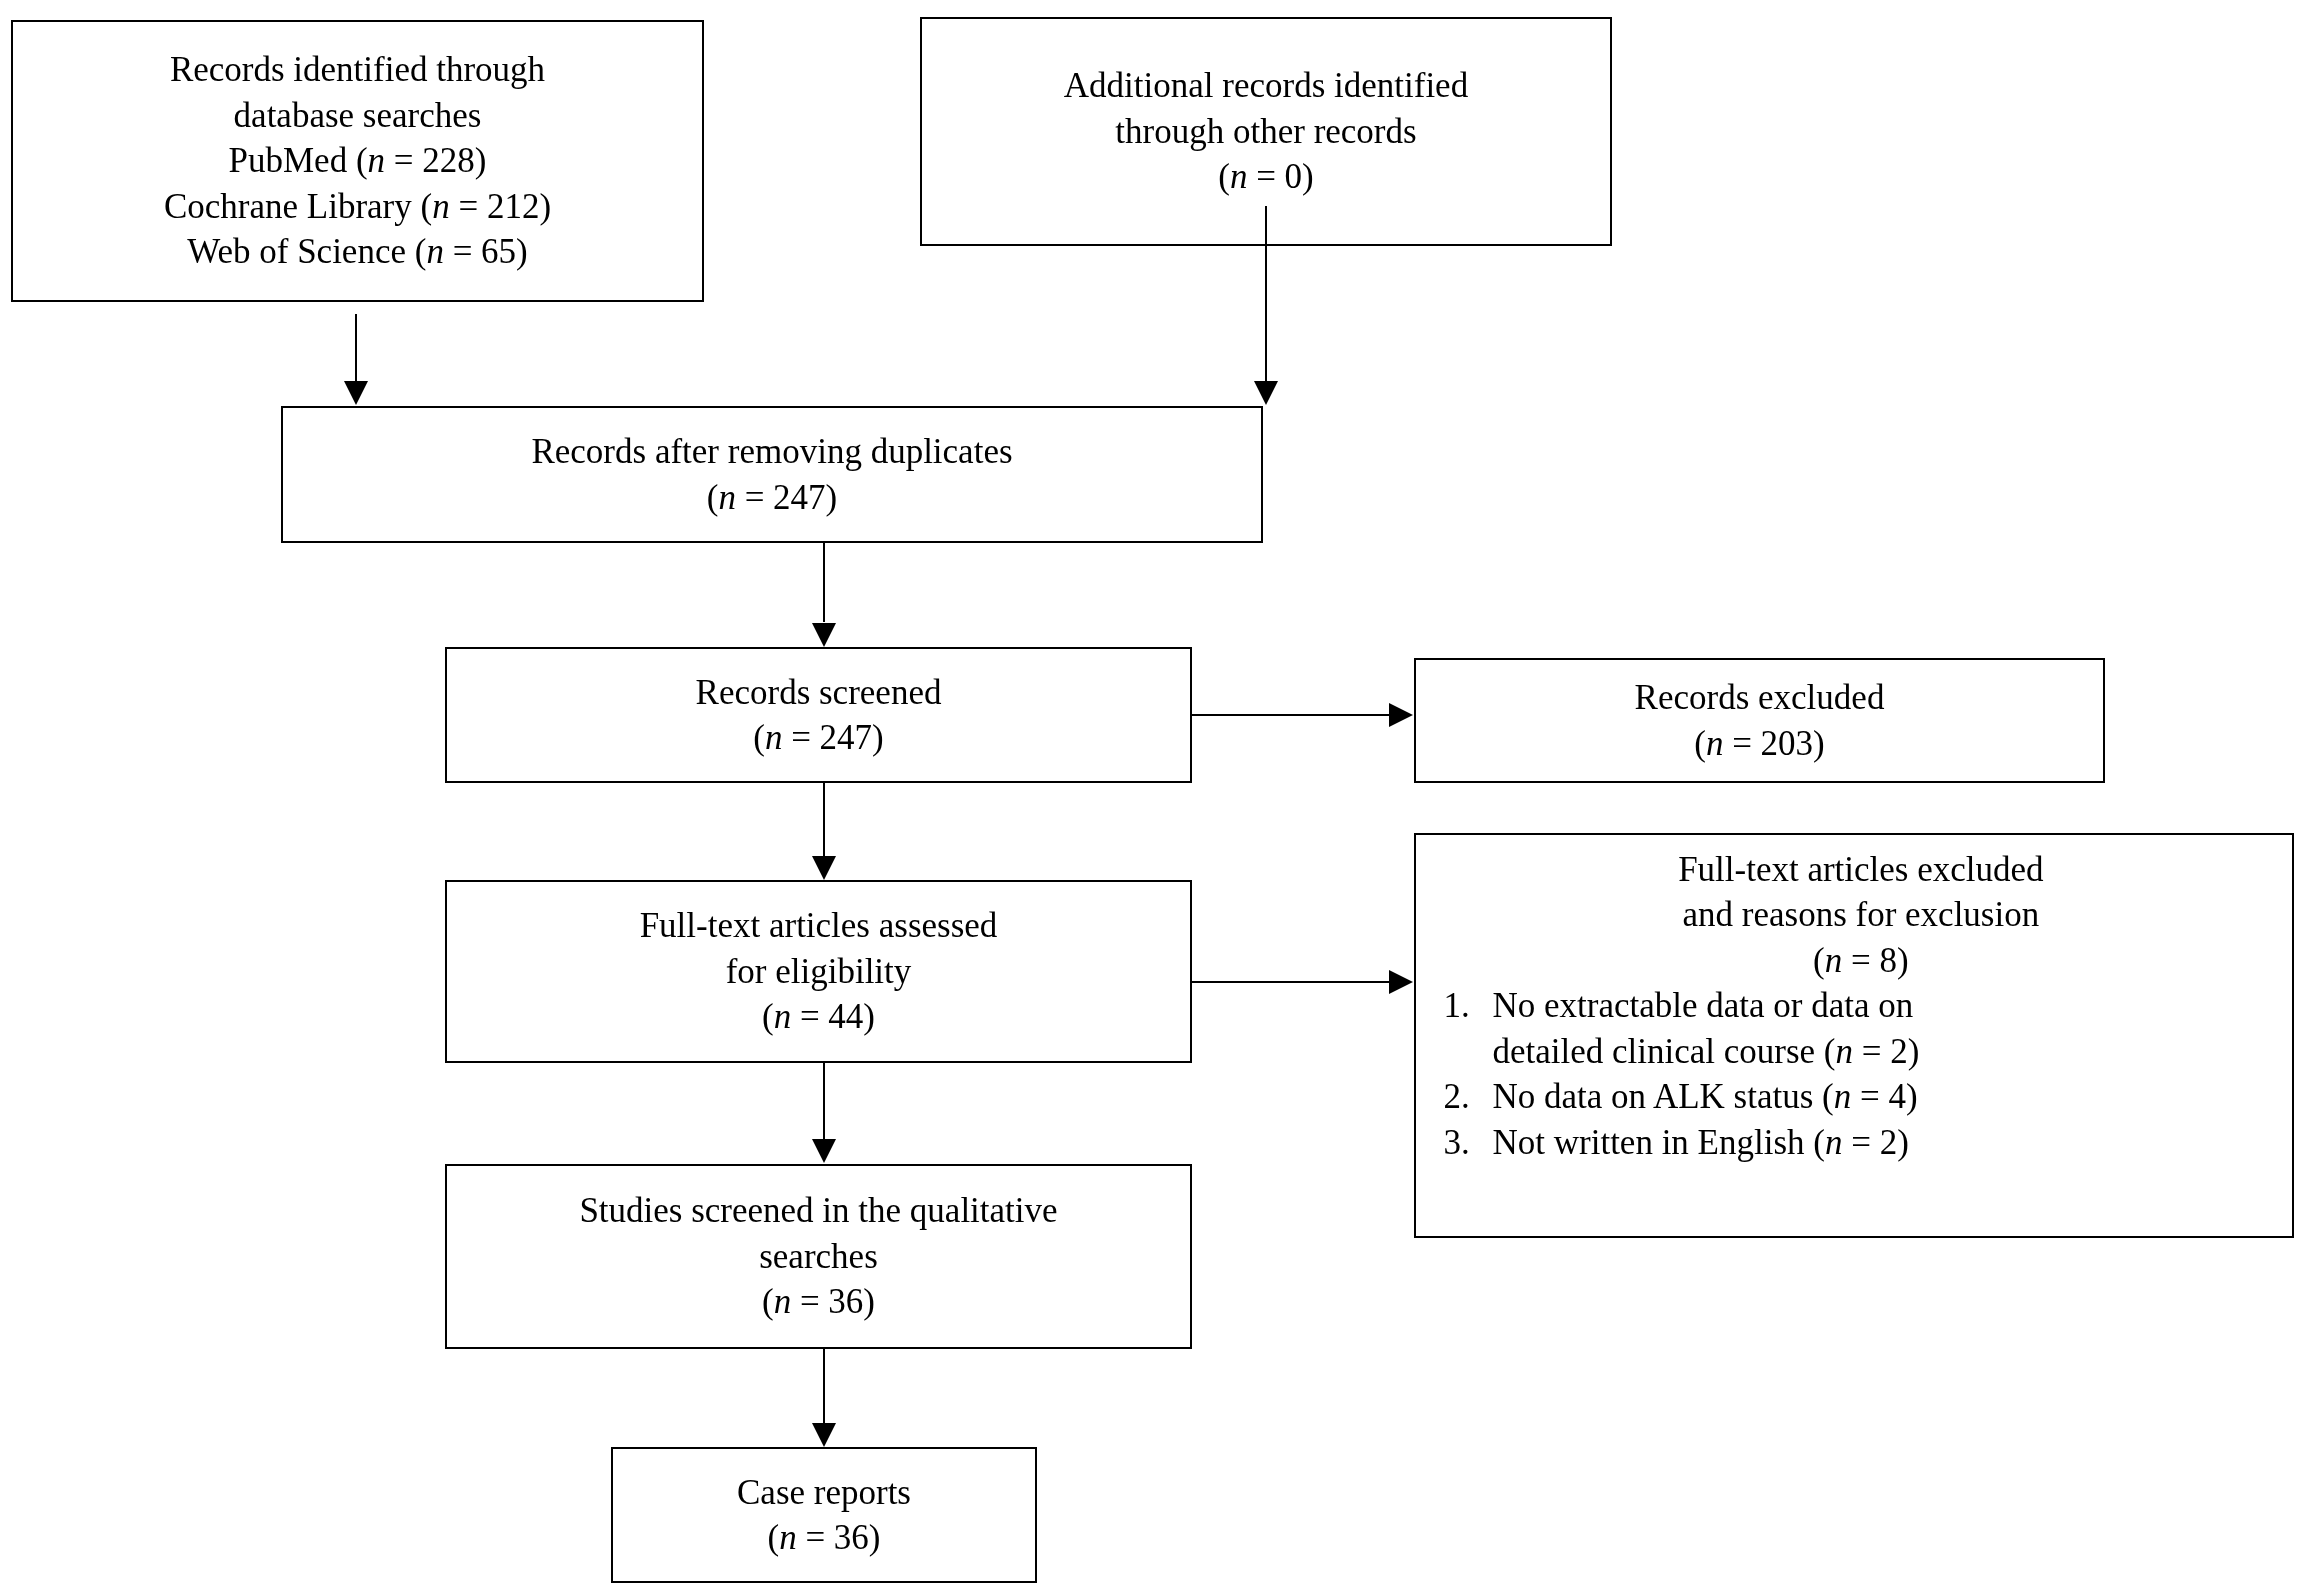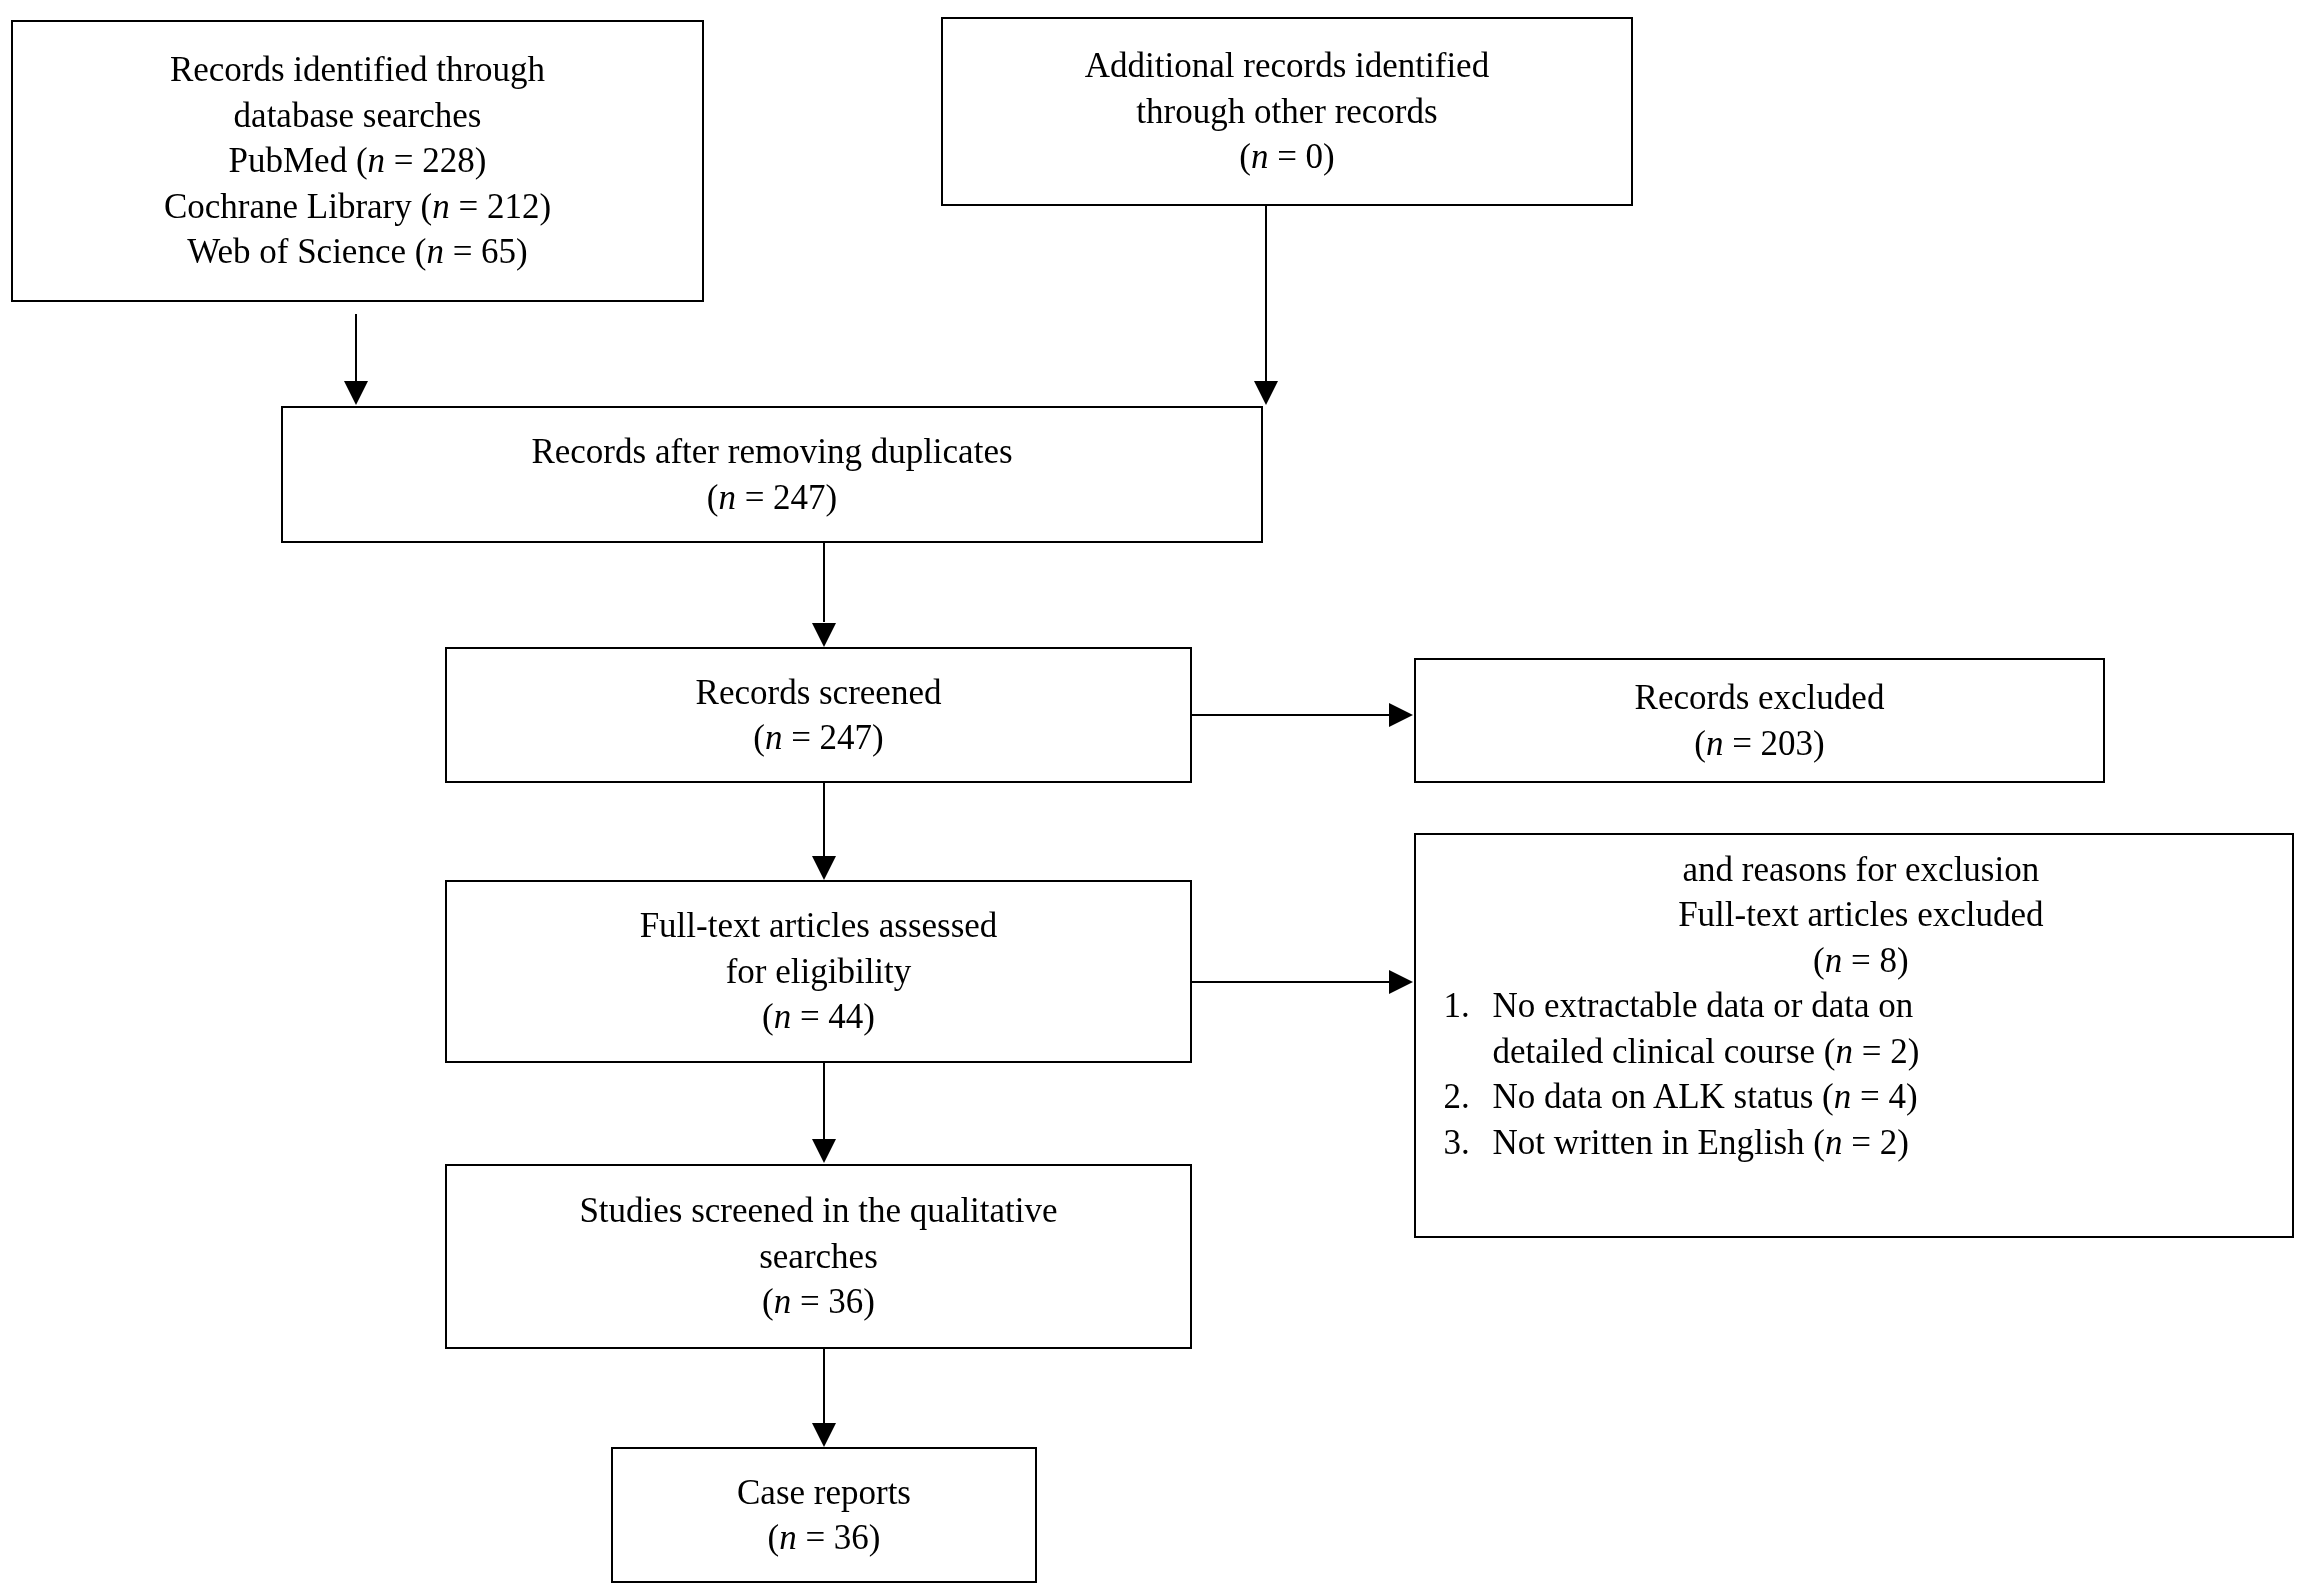--- a/index.html
+++ b/index.html
@@ -102,21 +102,21 @@
 <div id="canvas">
 
   <div class="node" style="left:11px; top:20px; width:693px; height:282px;">
     <span class="line">Records identified through</span>
     <span class="line">database searches</span>
     <span class="line">PubMed (<em class="n">n</em> = 228)</span>
     <span class="line">Cochrane Library (<em class="n">n</em> = 212)</span>
     <span class="line">Web of Science (<em class="n">n</em> = 65)</span>
   </div>
 
-  <div class="node" style="left:920px; top:17px; width:692px; height:189px;margin-left:21px;">
+  <div class="node" style="left:920px; top:17px; width:692px; height:229px;">
     <span class="line">Additional records identified</span>
     <span class="line">through other records</span>
     <span class="line">(<em class="n">n</em> = 0)</span>
   </div>
 
   <div class="node" style="left:281px; top:406px; width:982px; height:137px;">
     <span class="line">Records after removing duplicates</span>
     <span class="line">(<em class="n">n</em> = 247)</span>
   </div>
 
@@ -124,22 +124,22 @@
     <span class="line">Records screened</span>
     <span class="line">(<em class="n">n</em> = 247)</span>
   </div>
 
   <div class="node" style="left:1414px; top:658px; width:691px; height:125px;">
     <span class="line">Records excluded</span>
     <span class="line">(<em class="n">n</em> = 203)</span>
   </div>
 
   <div class="node left-list" style="left:1414px; top:833px; width:880px; height:405px; padding:11.6px 13.8px 11.6px 27.5px;">
+    <span class="hdr">Full-text articles excluded</span>
     <span class="hdr">and reasons for exclusion</span>
-    <span class="hdr">Full-text articles excluded</span>
     <span class="hdr">(<em class="n">n</em> = 8)</span>
     <ol class="reasons">
       <li>
         <span class="num">1.</span>
         <span class="txt">No extractable data or data on<br>detailed clinical course (<em class="n">n</em> = 2)</span>
       </li>
       <li>
         <span class="num">2.</span>
         <span class="txt">No data on ALK status (<em class="n">n</em> = 4)</span>
       </li>

